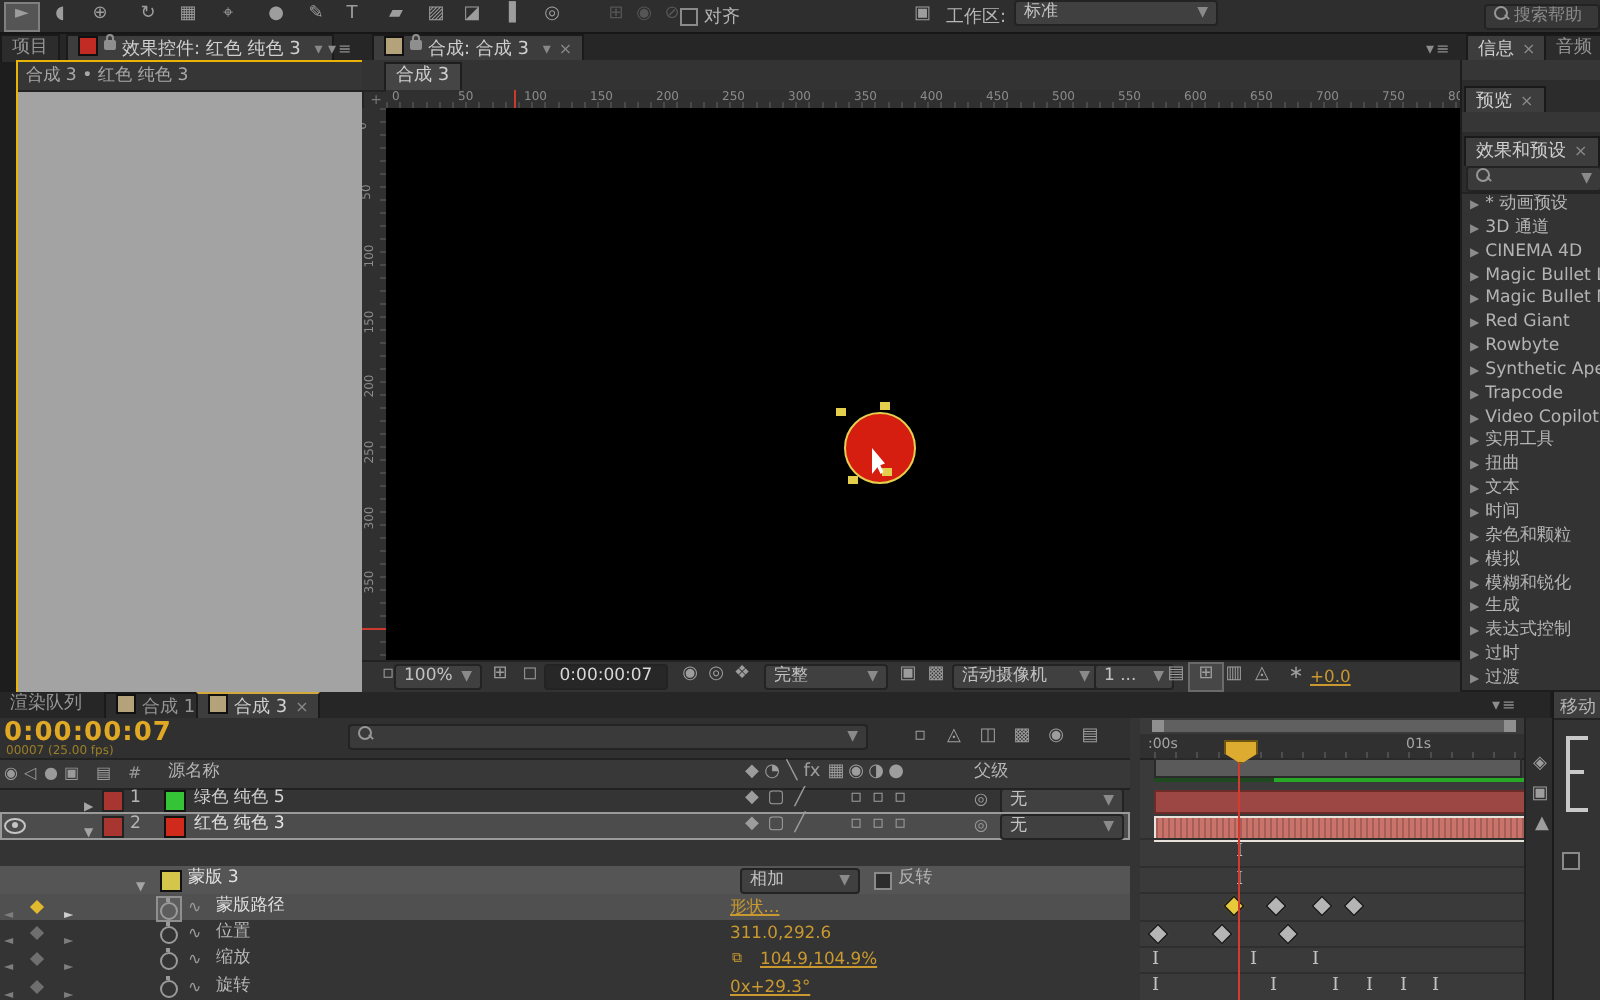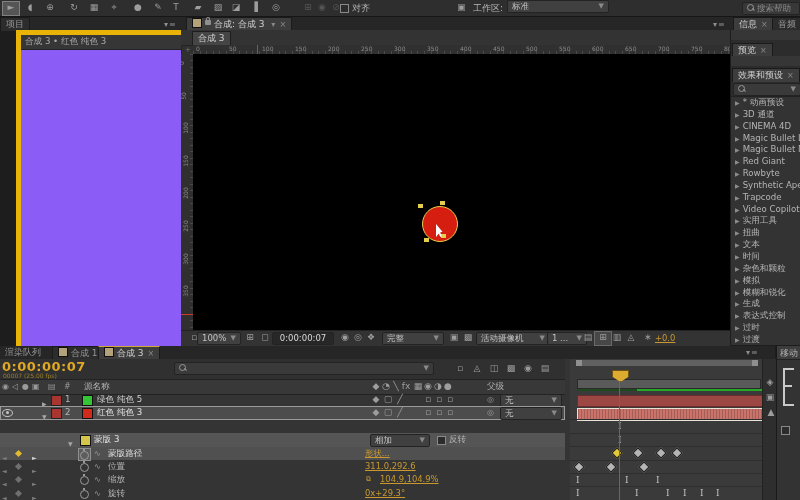--- a/index.html
+++ b/index.html
@@ -73,31 +73,35 @@
   <div class="dd" style="left:507px;top:0;width:92px">
     <span>标准</span><span class="ar">▼</span>
   </div>
   <div class="dd" style="left:742px;top:2px;width:48px;background:#383838">
     <span class="mag"></span><span style="color:#8a8a8a">搜索帮助</span>
   </div>
 </div>
 
 <div class="panel" style="left:0;top:17px;width:800px;height:13px;background:#262626">
   <span class="tab" style="left:0;top:0"><span>项目</span></span>
+  <span class="tab active" style="left:33px;top:0">
+    <span class="chip" style="background:#c22b24"></span><span class="lock"></span><span>效果控件: 红色 纯色 3</span>
+    <span class="x">▾</span>
+  </span>
   <span class="menu-ic" style="left:164px;top:3px">▾≡</span>
   <span class="tab active" style="left:186px;top:0">
     <span class="chip" style="background:#b3a27a"></span><span class="lock"></span><span>合成: 合成 3</span>
     <span class="x">▾</span><span class="x">×</span>
   </span>
   <span class="menu-ic" style="left:713px;top:3px">▾≡</span>
   <span class="tab active" style="left:733px;top:0"><span>信息</span><span class="x">×</span></span>
   <span class="tab" style="left:772px;top:0;width:22px"><span>音频</span></span>
 </div>
 
-<div class="panel" style="left:16px;top:30px;width:179px;height:315px;background:#8b5cf6;border:5px solid #eab308">
+<div class="panel" style="left:8px;top:30px;width:179px;height:315px;background:#a3a3a3;border:1px solid #eab308">
   <div class="abs" style="left:0;top:0;width:179px;height:14px;background:#363636;border-bottom:1px solid #222">
     <span style="position:absolute;left:4px;top:1px;font-size:8.6px;color:#a8a8a8;white-space:nowrap">合成 3 • 红色 纯色 3</span>
   </div>
 </div>
 
 <div class="panel" style="left:181px;top:30px;width:549px;height:315px;background:#333">
   <span class="tab active" style="left:11px;top:1px;background:#454545;border:1px solid #1e1e1e"><span>合成 3</span></span>
 
   <div class="abs" style="left:0;top:15px;width:12px;height:9px;background:#303030;border:1px solid #242424;color:#777;font-size:7px;line-height:8px;text-align:center">+</div>
   <div class="abs" id="h-ruler" style="left:12px;top:15px;width:537px;height:9px;background:#303030;border-bottom:1px solid #1a1a1a;background-image:repeating-linear-gradient(90deg,#4a4a4a 0,#4a4a4a 1px,transparent 1px,transparent 6.6px);background-size:100% 3px;background-position:0 6px;background-repeat:no-repeat;overflow:hidden">
@@ -311,21 +315,21 @@
 
     <div class="tl-row" style="top:67px">
       <div class="navkf">
           <span class="a" style="left:2px;top:1px">◄</span>
           <span class="d"></span>
           <span class="a" style="left:32px;top:1px">►</span>
         </div>
       <span class="sw" style="left:80px"></span>
       <span class="graph" style="left:94px">∿</span>
       <span style="position:absolute;left:108px">位置</span>
-      <span class="val" style="position:absolute;left:365px;text-decoration:underline">311.0,292.6</span>
+      <span class="val" style="position:absolute;left:365px;">311.0,292.6</span>
     </div>
 
     <div class="tl-row" style="top:80.4px">
       <div class="navkf">
           <span class="a" style="left:2px;top:1px">◄</span>
           <span class="d"></span>
           <span class="a" style="left:32px;top:1px">►</span>
         </div>
       <span class="sw" style="left:80px"></span>
       <span class="graph" style="left:94px">∿</span>
@@ -345,20 +349,24 @@
       <span style="position:absolute;left:108px">旋转</span>
       <span class="val" style="position:absolute;left:365px;text-decoration:underline">0x+29.3°</span>
     </div>
   </div>
 
   <div class="abs" style="left:570px;top:13px;width:192px;height:141px;background:#3a3a3a;overflow:hidden">
     <div style="position:absolute;left:6px;top:1px;width:182px;height:6px;background:#606060;border-radius:3px">
       <span style="position:absolute;left:0;top:0;width:6px;height:6px;background:#8f8f8f"></span>
       <span style="position:absolute;right:0;top:0;width:6px;height:6px;background:#8f8f8f"></span>
     </div>
+    <div id="time-ruler" style="position:absolute;left:0;top:8px;width:192px;height:12px;background:#303030;border-bottom:1px solid #222;background-image:repeating-linear-gradient(90deg,#4d4d4d 0,#4d4d4d 1px,transparent 1px,transparent 10.6px);background-size:100% 3px;background-position:7px 9px;background-repeat:no-repeat">
+        <span class="rnum" style="left: 4px; top: 2px; font-size: 7px; color: rgb(165, 165, 165);">:00s</span>
+        <span class="rnum" style="left: 133px; top: 2px; font-size: 7px; color: rgb(165, 165, 165);">01s</span>
+      </div>
     <div style="position:absolute;left:7px;top:20px;width:182px;height:8px;background:#5a5a5a;border:1px solid #2a2a2a"></div>
     <div style="position:absolute;left:7px;top:30px;width:60px;height:2px;background:#1f4a1f"></div>
     <div style="position:absolute;left:67px;top:30px;width:125px;height:2px;background:#27a827"></div>
 
     <div style="position:absolute;left:7px;top:36px;width:185px;height:10px;background:#9c4743;border:1px solid #6e2c28"></div>
     <div style="position:absolute;left:7px;top:49px;width:185px;height:11px;background:#c9736b;border:1px solid #e8e2da;background-image:repeating-linear-gradient(90deg,rgba(0,0,0,.18) 0 1px,transparent 1px 3px)"></div>
 
     <div style="position:absolute;left:0;top:60.4px;width:192px;height:1px;background:#2e2e2e"></div>
     <div style="position:absolute;left:0;top:73.8px;width:192px;height:1px;background:#2e2e2e"></div>
     <div style="position:absolute;left:0;top:87.2px;width:192px;height:1px;background:#2e2e2e"></div>

